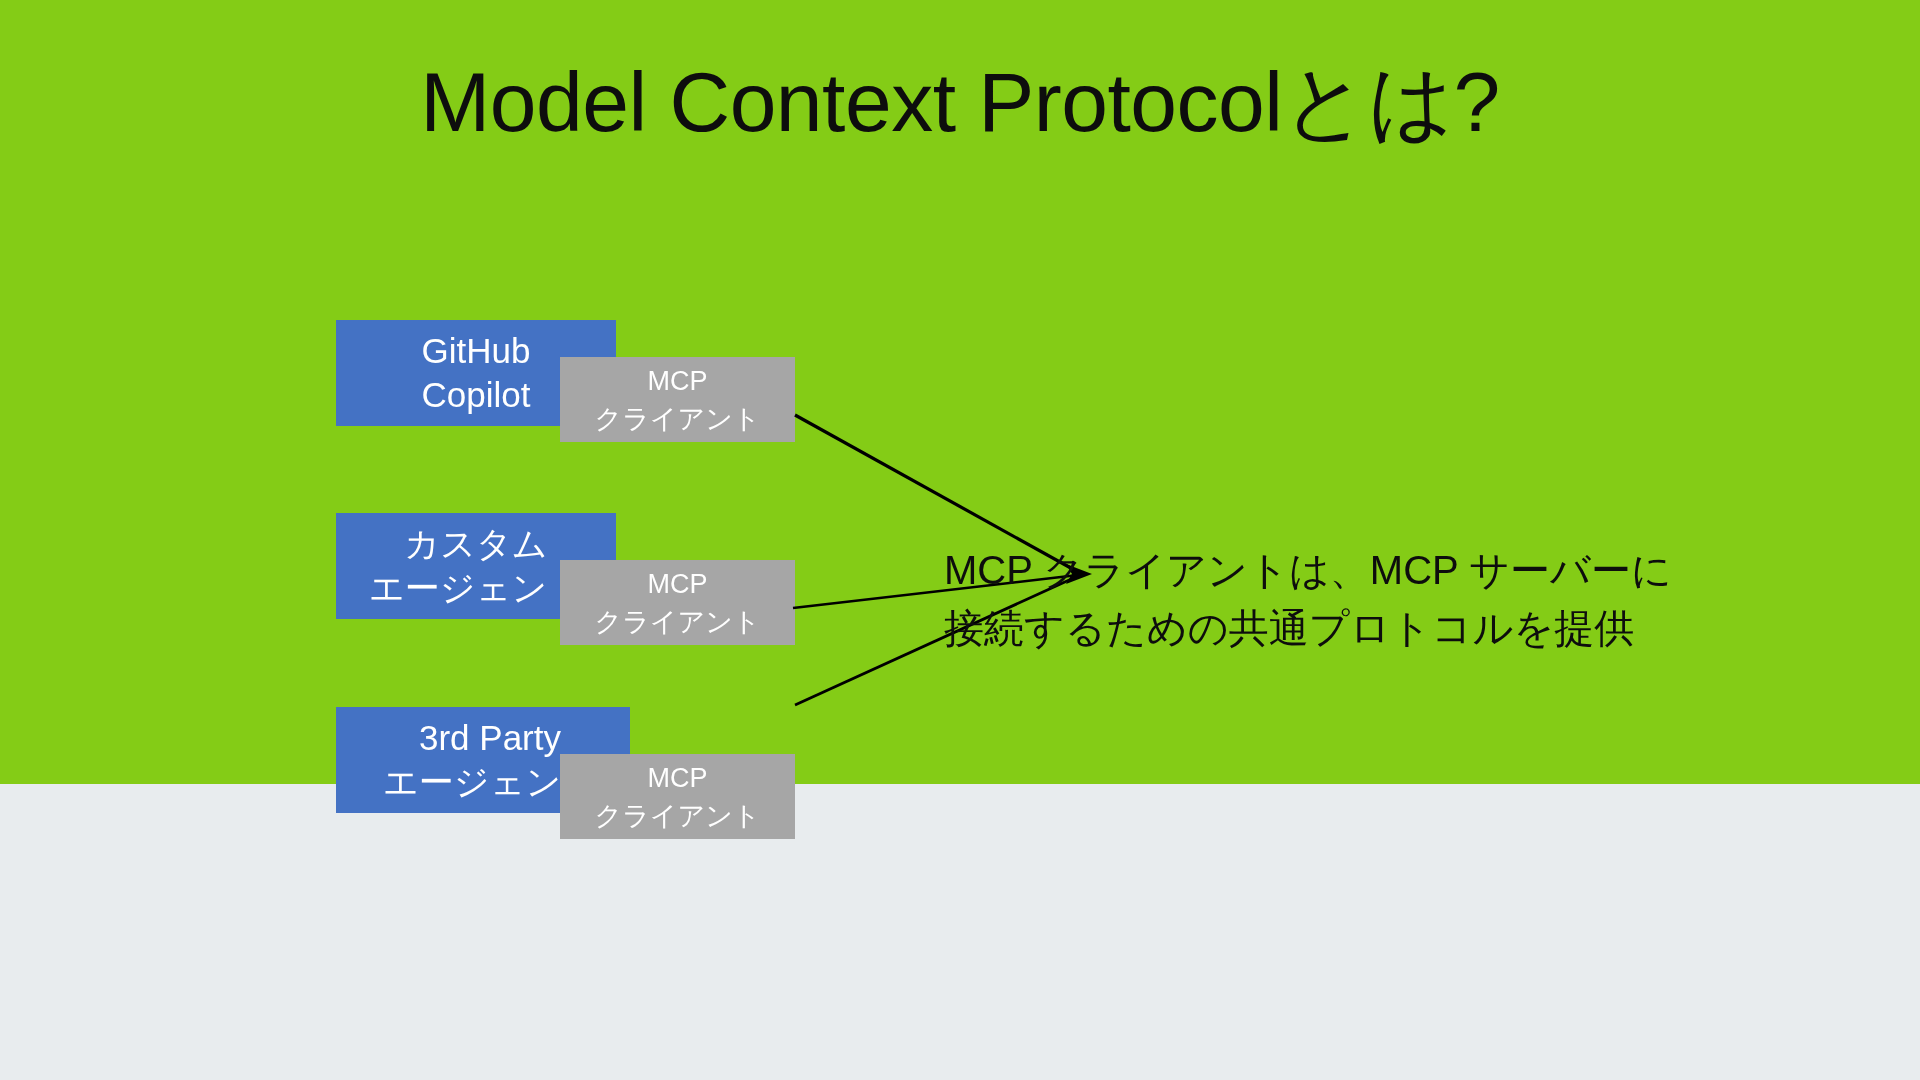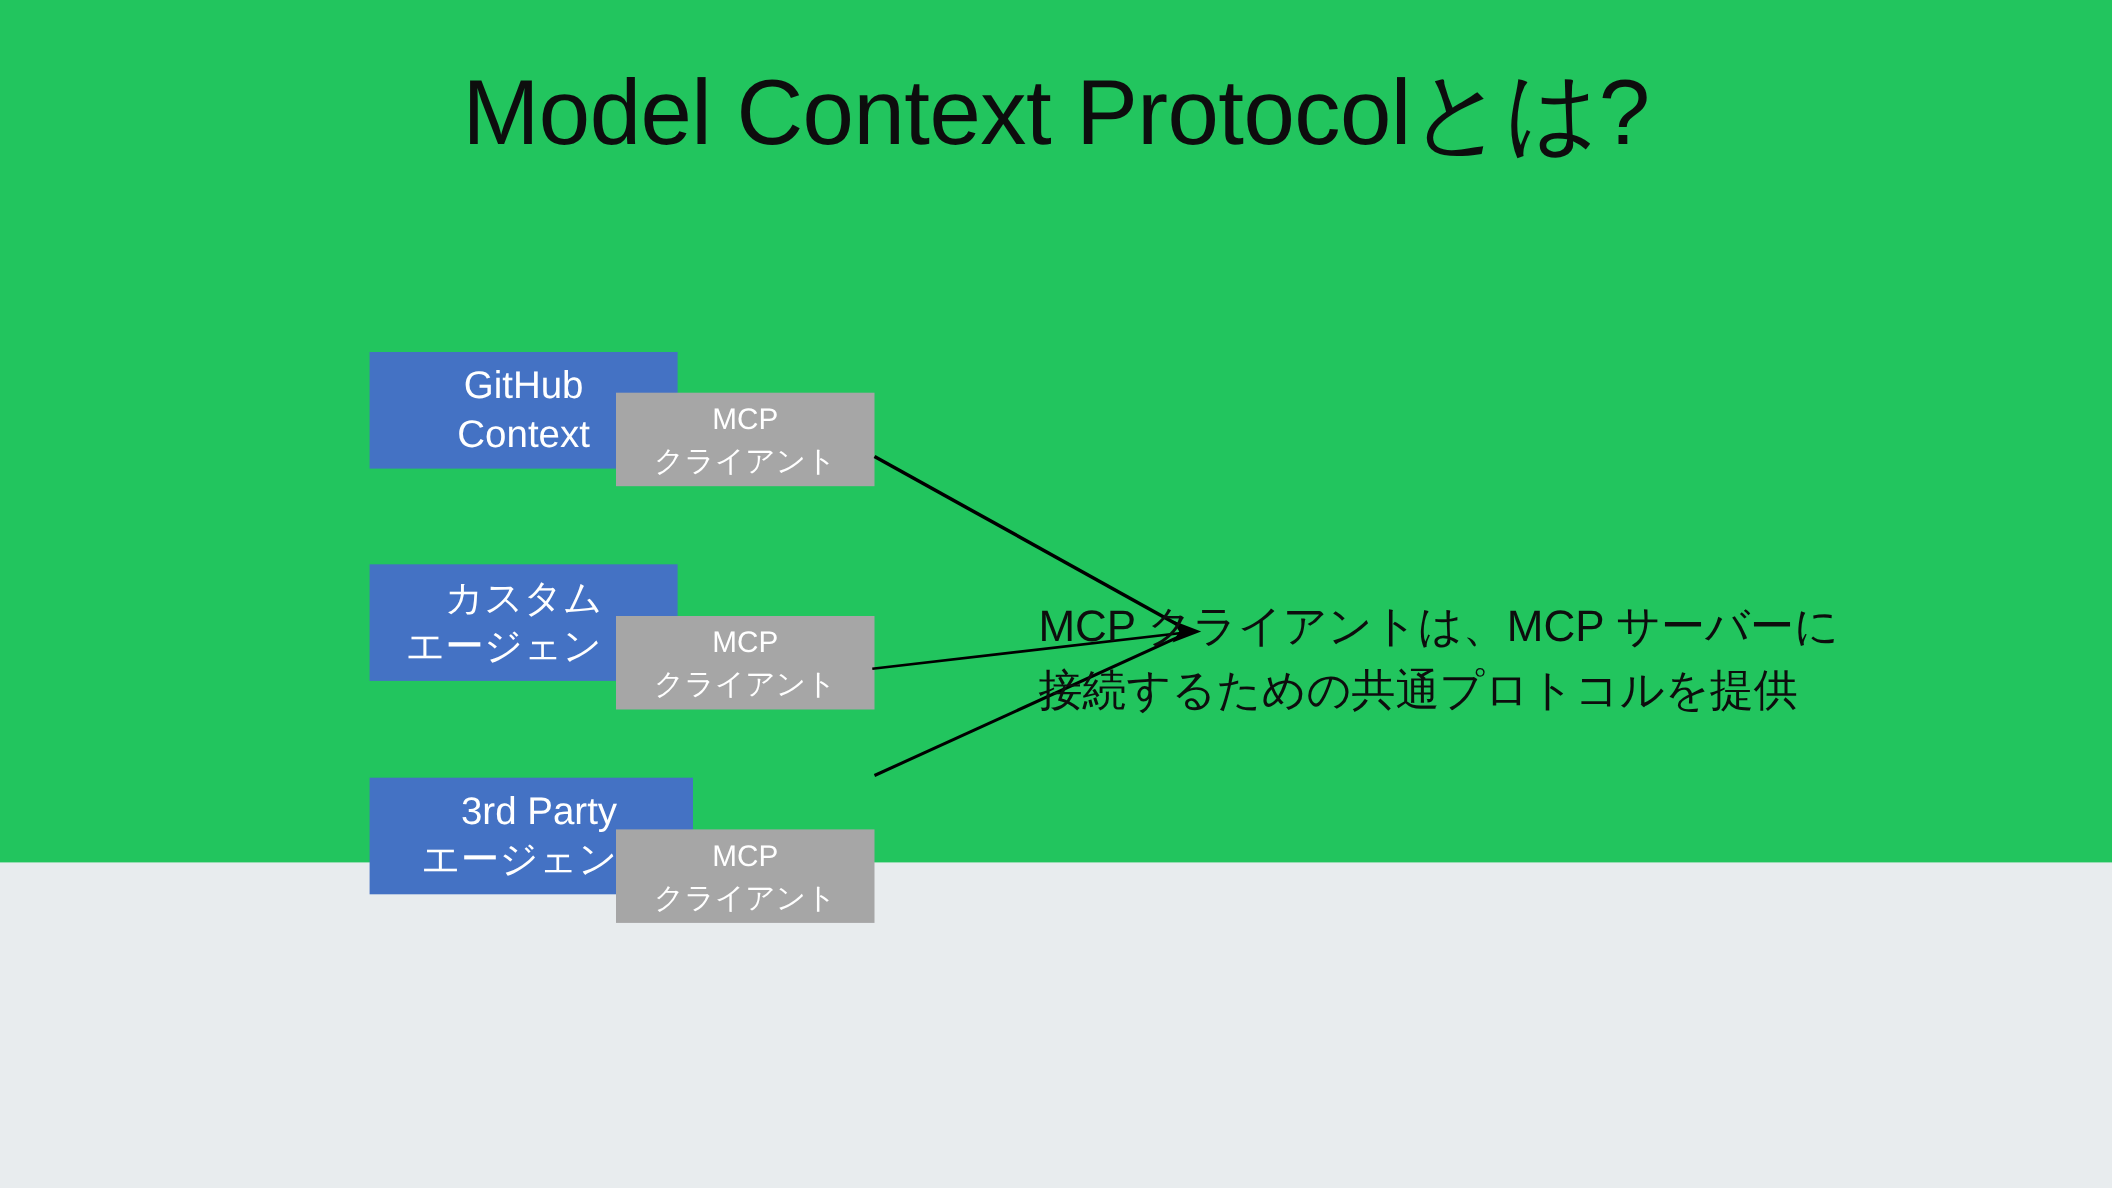--- a/index.html
+++ b/index.html
@@ -13,21 +13,21 @@
     font-family: "Liberation Sans", "DejaVu Sans", sans-serif;
     overflow: hidden;
     position: relative;
   }
   #slide {
     position: absolute;
     left: 0;
     top: 0;
     width: 1920px;
     height: 784px;
-    background: #22c55e;
+    background: #84cc16;
   }
 
   
   #title {
     position: absolute;
     left: 0;
     top: 52px;
     width: 1920px;
     text-align: center;
     font-size: 84px;
@@ -115,21 +115,21 @@
 </head>
 <body>
 
 <div id="slide">
 
   <div id="title">Model Context Protocolとは?</div>
 
 
   <div class="app-box" id="app-box-1">
     <span class="box-line">GitHub</span>
-    <span class="box-line">Context</span>
+    <span class="box-line">Copilot</span>
   </div>
   <div class="client-box" id="client-box-1">
     <span class="box-line">MCP</span>
     <span class="box-line">クライアント</span>
   </div>
 
   <div class="app-box" id="app-box-2">
     <span class="box-line">カスタム</span>
     <span class="box-line">エージェント</span>
   </div>

